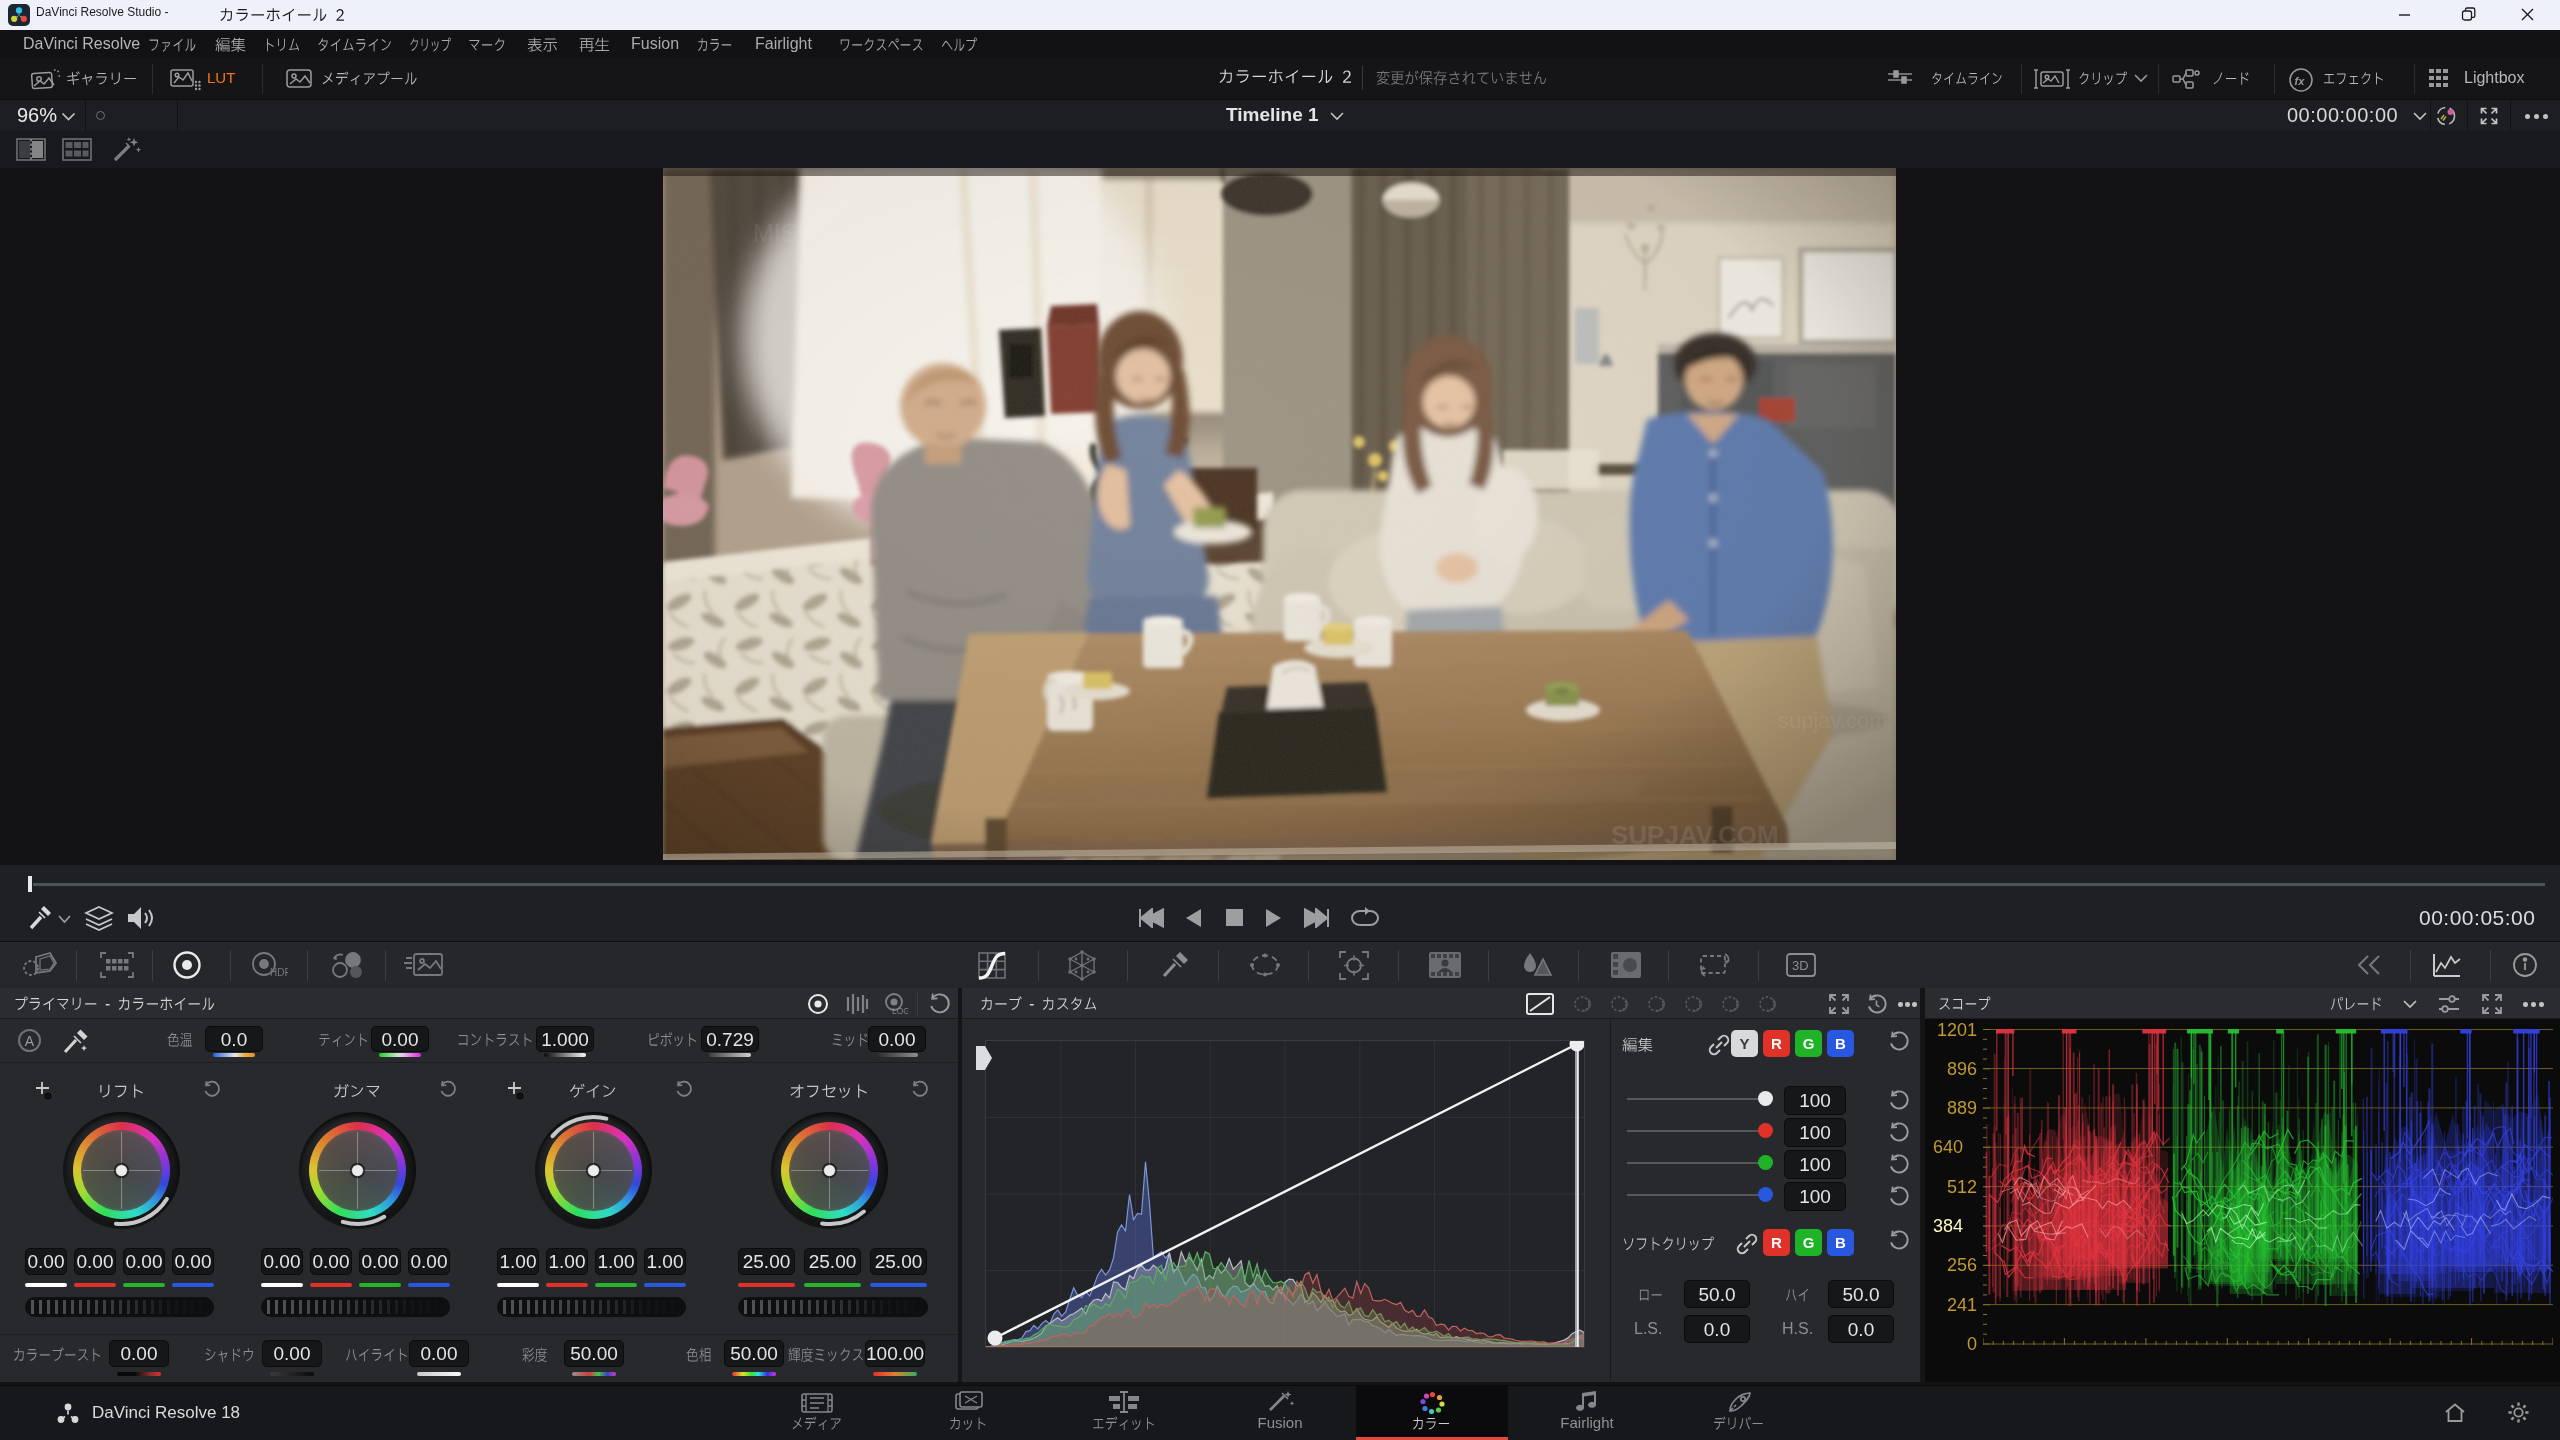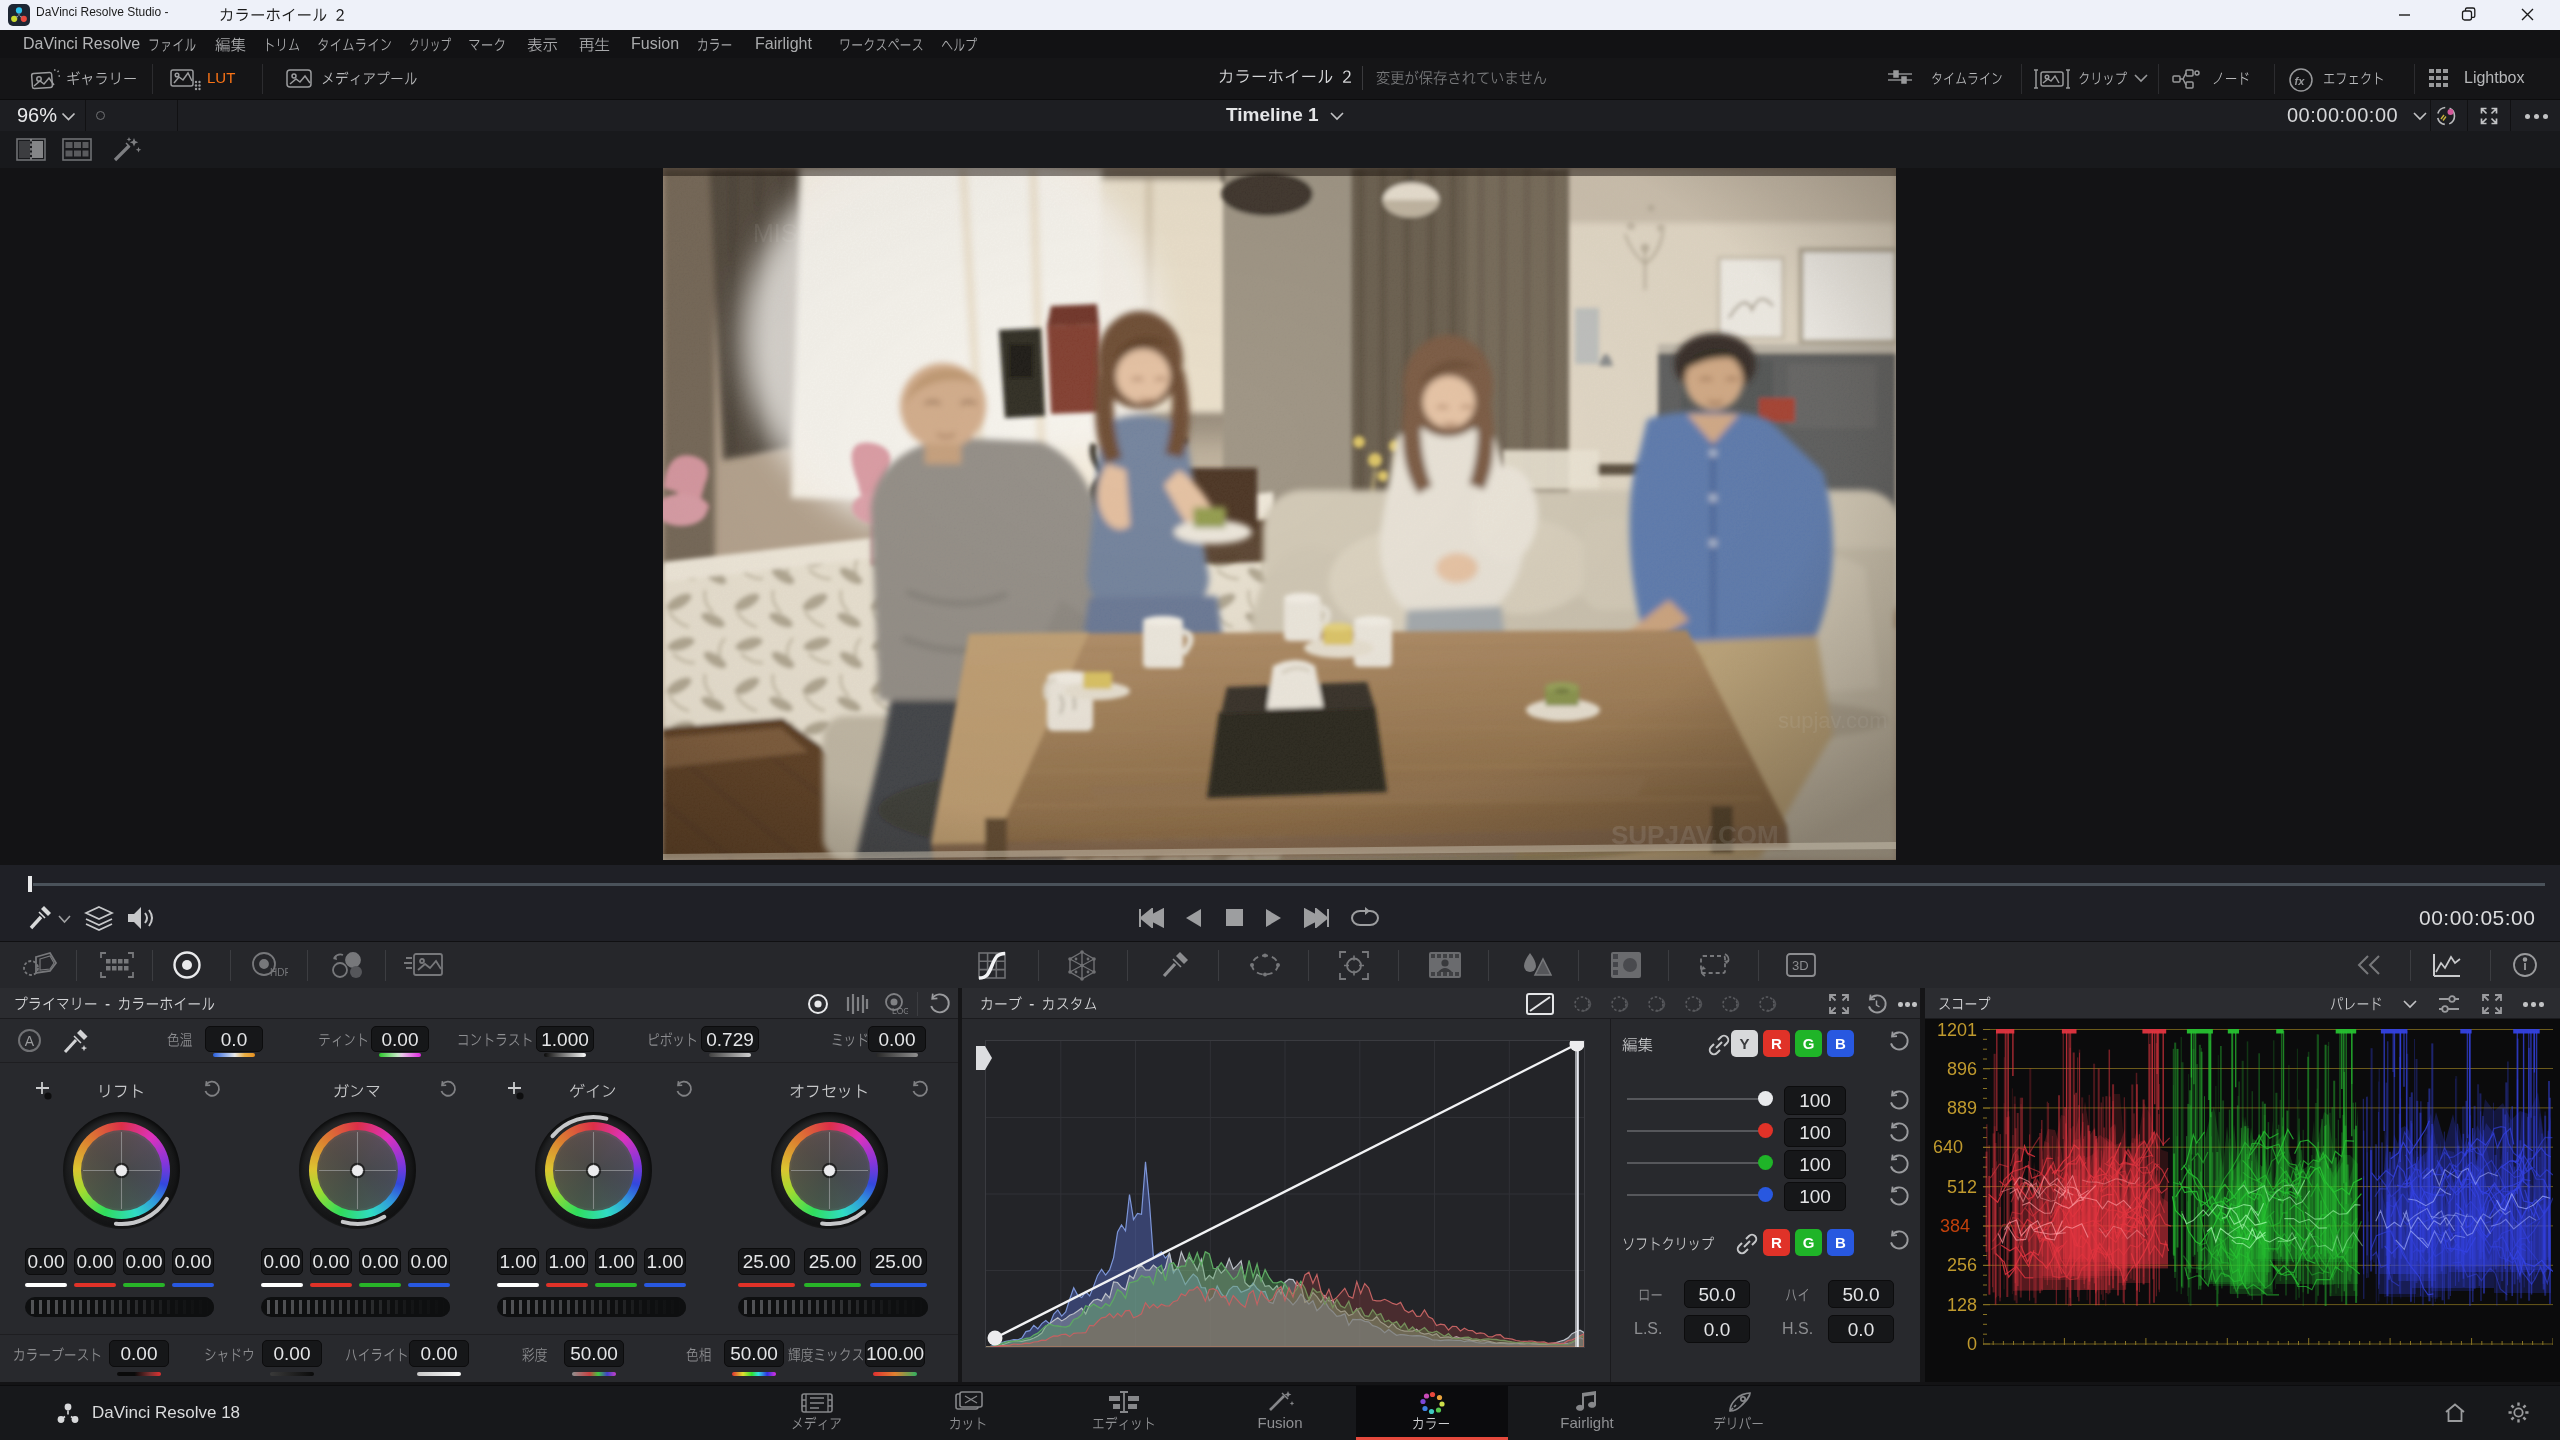--- a/index.html
+++ b/index.html
@@ -1062,23 +1062,23 @@
   <svg class="a" style="left:556px;top:5px" width="22" height="22" viewBox="0 0 22 22" fill="none" stroke="#9a9b9e" stroke-width="1.8">
    <path d="M8 2 H2 V8 M14 2 h6 v6 M2 14 v6 h6 M20 14 v6 h-6 M2 2 l5.5 5.5 M20 2 l-5.5 5.5 M2 20 l5.5 -5.5 M20 20 l-5.5 -5.5"></path>
   </svg>
   <div class="a" style="left:598px;top:14px;width:4.5px;height:4.5px;border-radius:50%;background:#c2c3c5;box-shadow:8px 0 #c2c3c5,16px 0 #c2c3c5"></div>
  </div>
  <div class="tx" style="left:8px;top:32px;width:44px;text-align:right;font-size:18px;color:#c09a2e">1201</div>
       <div class="tx" style="left:8px;top:71px;width:44px;text-align:right;font-size:18px;color:#c09a2e">896</div>
       <div class="tx" style="left:8px;top:110px;width:44px;text-align:right;font-size:18px;color:#c09a2e">889</div>
       <div class="tx" style="left:8px;top:149px;width:44px;text-align:left;font-size:18px;color:#c09a2e">640</div>
       <div class="tx" style="left:8px;top:189px;width:44px;text-align:right;font-size:18px;color:#c09a2e">512</div>
-      <div class="tx" style="left:8px;top:228px;width:44px;text-align:center;font-size:18px;color:#c2410c">384</div>
+      <div class="tx" style="left:8px;top:228px;width:44px;text-align:left;font-size:18px;color:#fef9c3">384</div>
       <div class="tx" style="left:8px;top:267px;width:44px;text-align:right;font-size:18px;color:#c09a2e">256</div>
-      <div class="tx" style="left:8px;top:307px;width:44px;text-align:right;font-size:18px;color:#c09a2e">128</div>
+      <div class="tx" style="left:8px;top:307px;width:44px;text-align:right;font-size:18px;color:#c09a2e">241</div>
       <div class="tx" style="left:8px;top:346px;width:44px;text-align:right;font-size:18px;color:#c09a2e">0</div>
  <svg class="a" style="left:58px;top:40px" width="570" height="317" viewBox="0 0 570 317">
   <path d="M0 1.5 H570" stroke="#6b5a1a" stroke-width="1"></path>
         <path d="M0 40.5 H570" stroke="#6b5a1a" stroke-width="1"></path>
         <path d="M0 79.9 H570" stroke="#6b5a1a" stroke-width="1"></path>
         <path d="M0 119.2 H570" stroke="#6b5a1a" stroke-width="1"></path>
         <path d="M0 158.6 H570" stroke="#6b5a1a" stroke-width="1"></path>
         <path d="M0 197.9 H570" stroke="#6b5a1a" stroke-width="1"></path>
         <path d="M0 237.3 H570" stroke="#6b5a1a" stroke-width="1"></path>
         <path d="M0 276.6 H570" stroke="#6b5a1a" stroke-width="1"></path>

